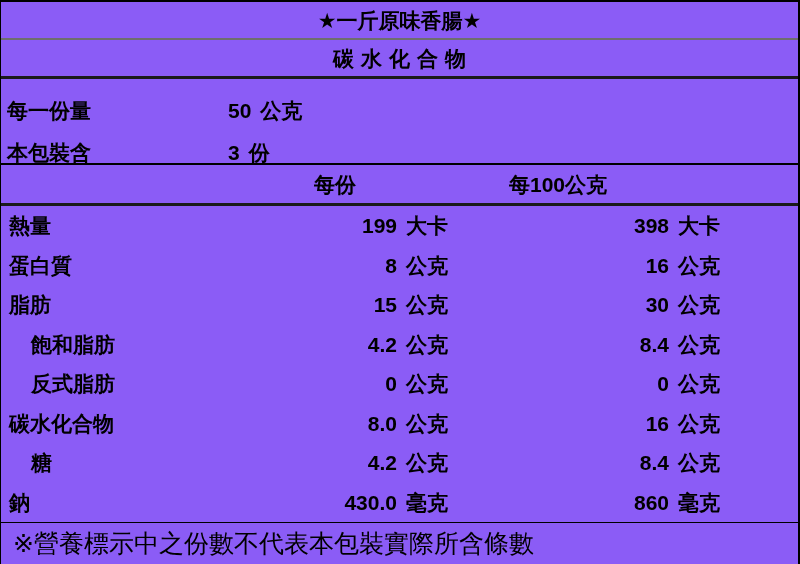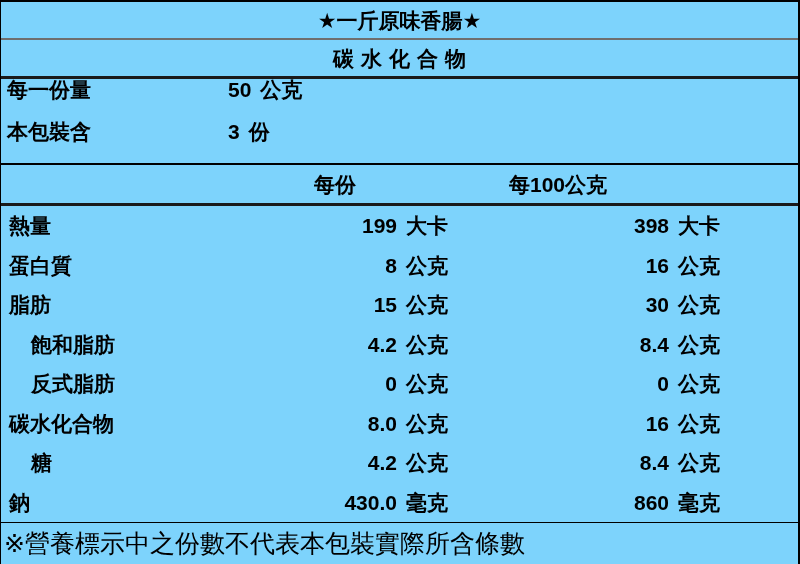--- a/index.html
+++ b/index.html
@@ -12,21 +12,21 @@
     height: 564px;
     font-family: "Liberation Sans", "DejaVu Sans", sans-serif;
     color: #000000;
     overflow: hidden;
   }
   .sheet {
     position: relative;
     width: 800px;
     height: 564px;
     box-sizing: border-box;
-    background: #7dd3fc;
+    background: #8b5cf6;
     border-top: 2px solid #000000;
     border-left: 1px solid #000000;
     border-right: 2px solid #000000;
     font-weight: bold;
     font-size: 21px;
     line-height: 1;
   }
   .title-row {
     height: 36px;
     display: flex;
@@ -44,21 +44,21 @@
   .subtitle-row .subtitle-text {
     letter-spacing: 7px;
     padding-left: 7px; 
   }
   .serving-section {
     border-bottom: 2px solid #000000;
   }
   .serving-row {
     height: 42px;
     display: flex;
-    align-items: flex-start;
+    align-items: flex-end;
   }
   .serving-label {
     width: 221px;
     padding-left: 6px;
   }
   .header-row {
     position: relative;
     height: 38px;
     border-bottom: 3px solid #1a1a1a;
   }
@@ -100,21 +100,21 @@
     padding-right: 78px;
     white-space: nowrap;
   }
   .unit {
     margin-left: 9px;
   }
   .footnote-row {
     height: 40px;
     display: flex;
     align-items: center;
-    padding-left: 3px;
+    padding-left: 12px;
     font-weight: normal;
     font-size: 25px;
     white-space: nowrap;
   }
 </style>
 </head>
 <body>
 
 <div class="sheet">
 

